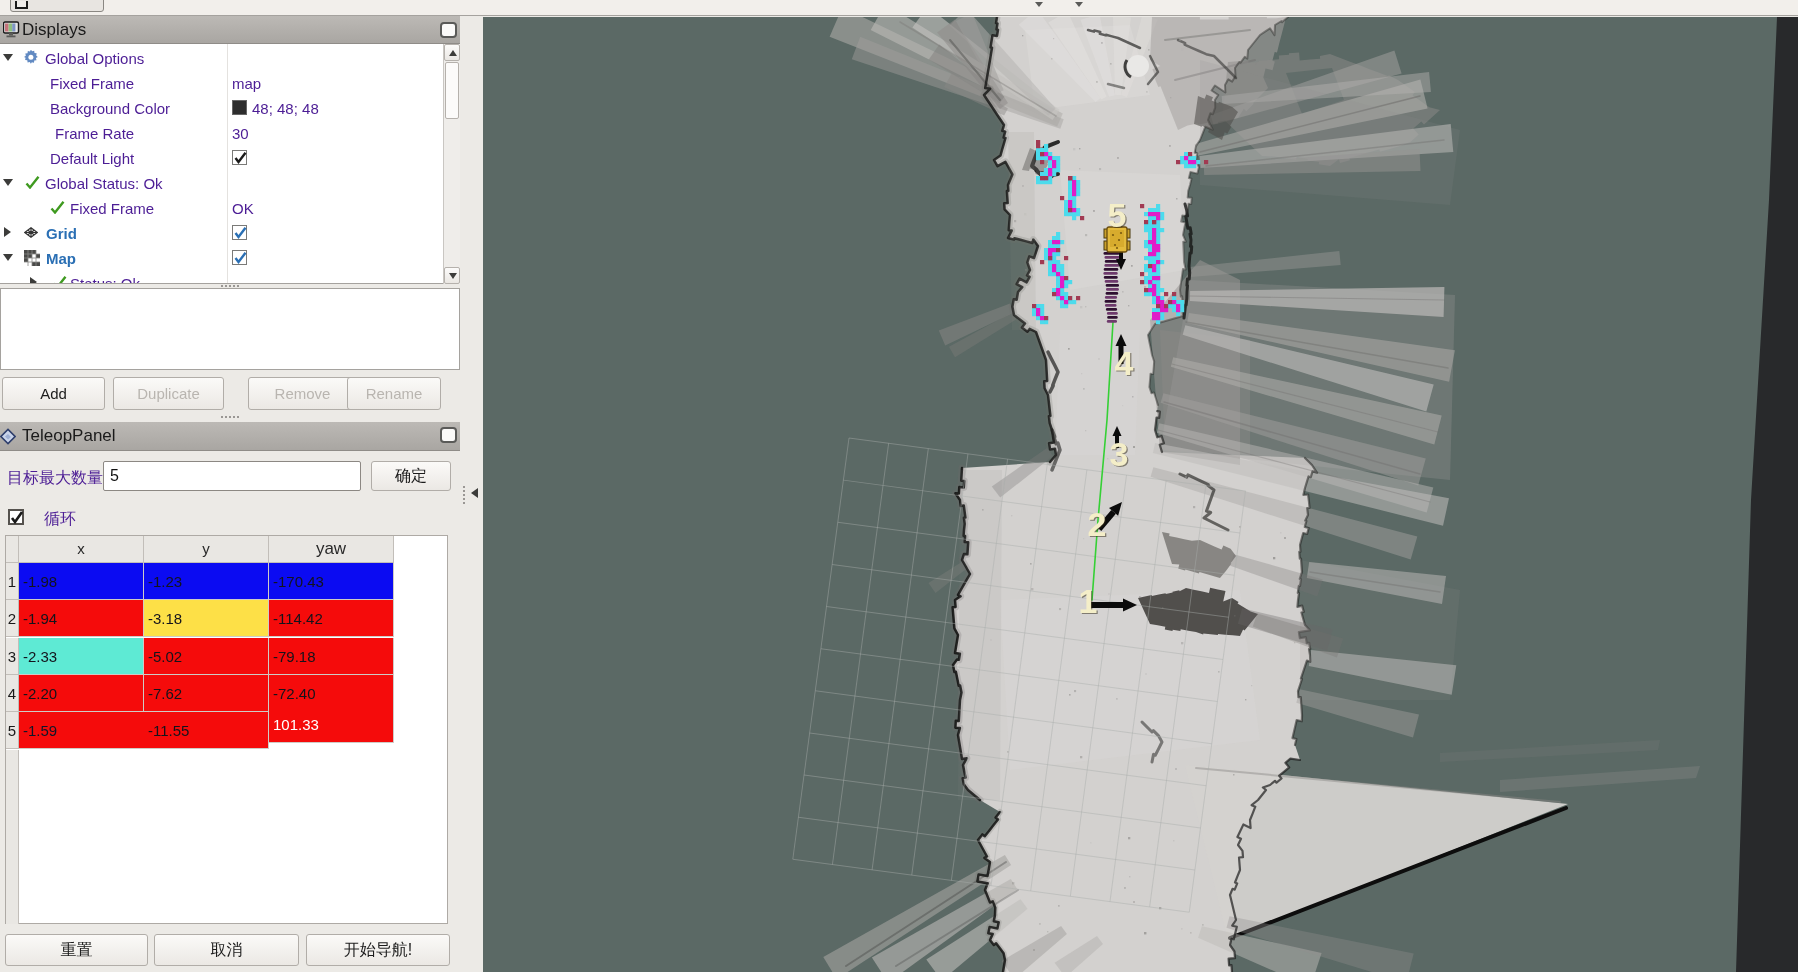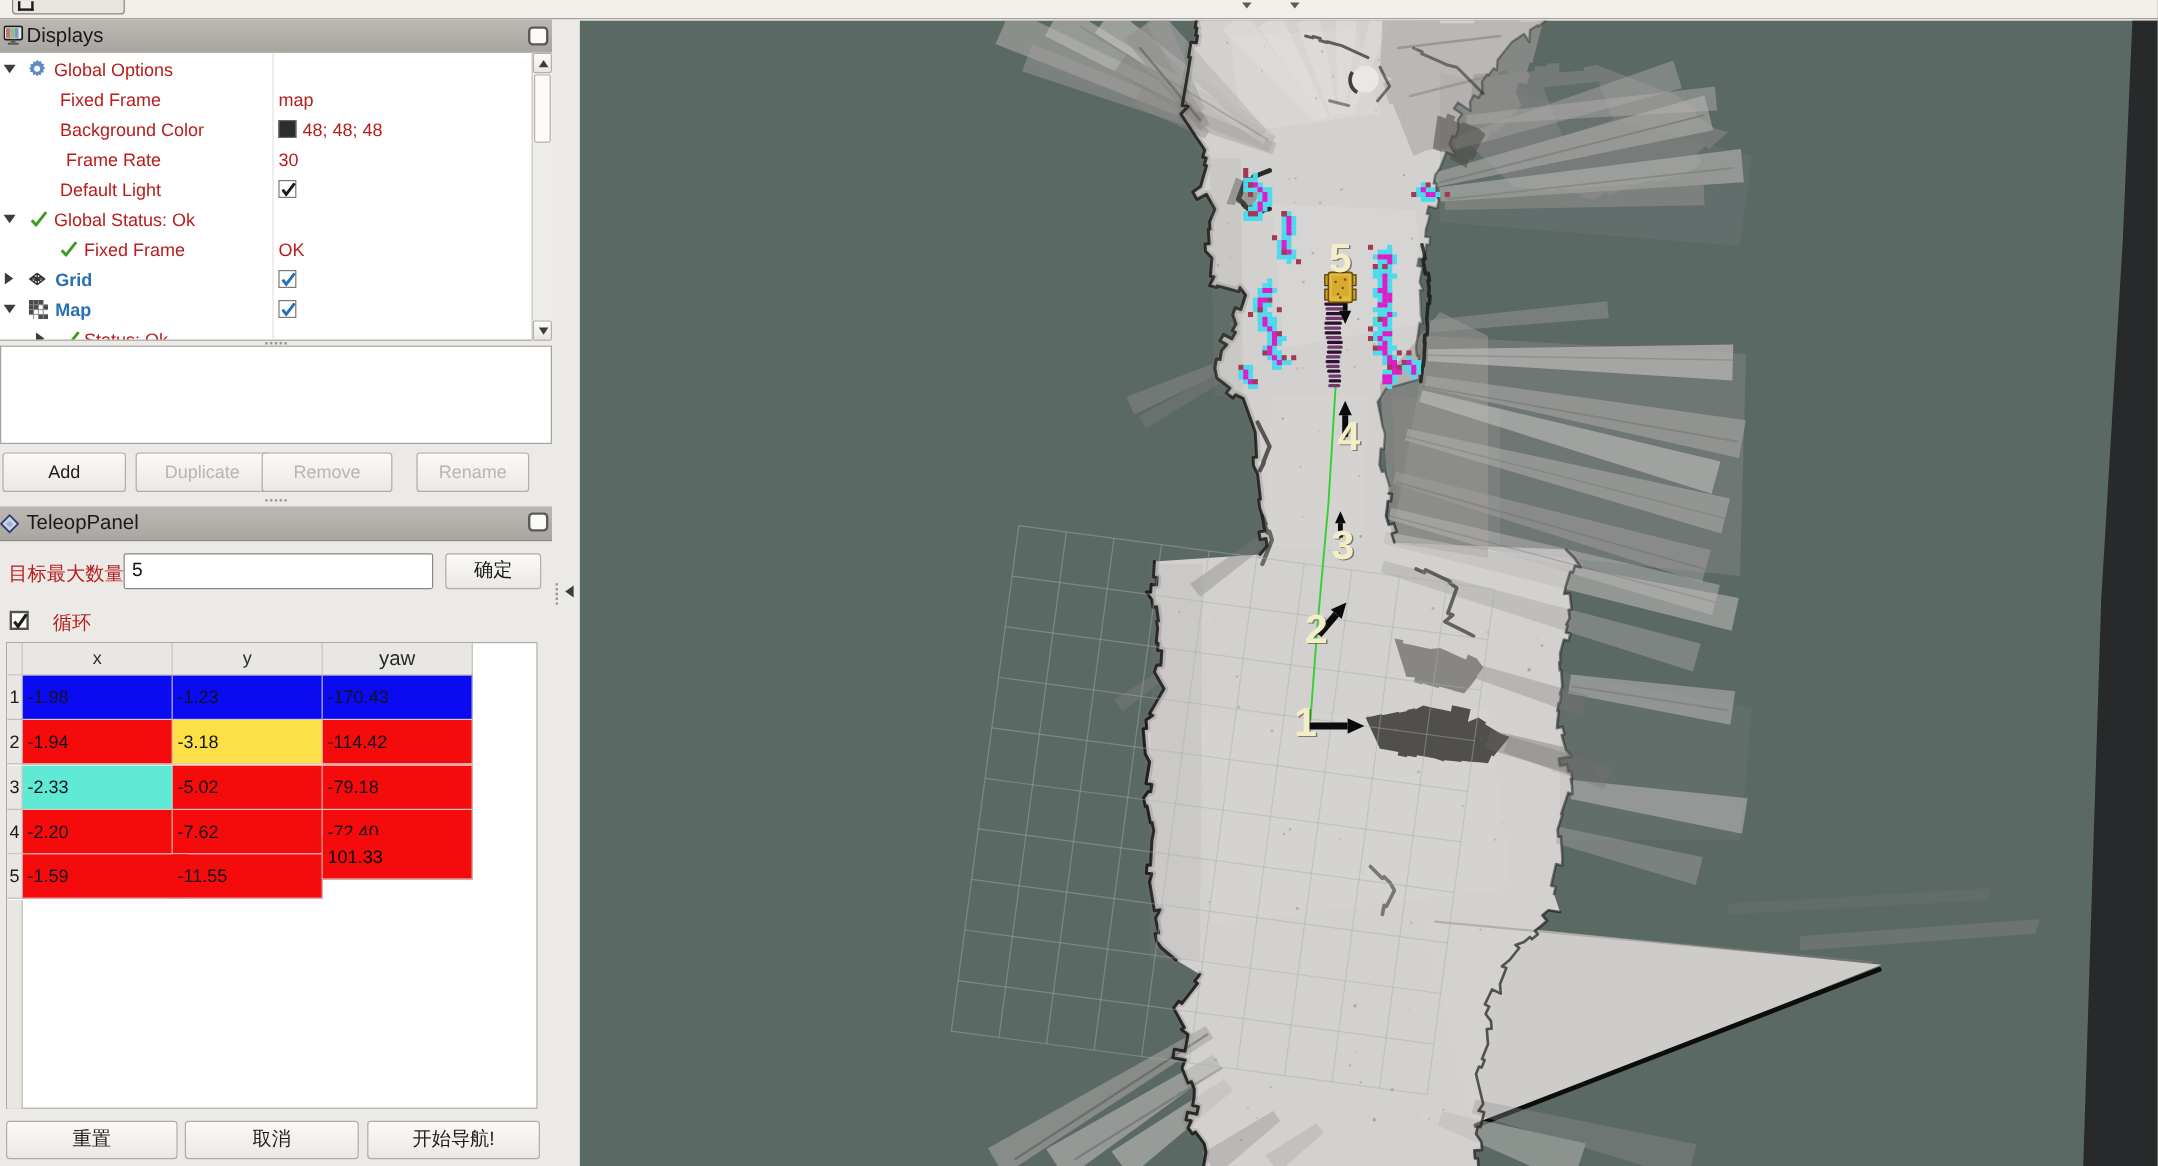--- a/index.html
+++ b/index.html
@@ -1,21 +1,21 @@
 <!DOCTYPE html>
 <html><head><meta charset="utf-8"><style>
 *{margin:0;padding:0;box-sizing:border-box}
 body{width:1798px;height:972px;background:#eceae6;font-family:"Liberation Sans",sans-serif;overflow:hidden;position:relative}
 .abs{position:absolute}
 .btn{position:absolute;border:1px solid #b1ada8;border-radius:3px;background:linear-gradient(#fbfaf8,#ebe8e4);font-size:15px;color:#1c1c1c;text-align:center}
 .btn.dis{color:#b9b5b0}
 .bar{position:absolute;left:0;width:460px;height:28px;background:linear-gradient(#bcb9b5,#a9a6a2);border-bottom:1px solid #8f8c88}
 .bartxt{position:absolute;left:22px;top:4px;font-size:17px;color:#1a1a1a}
 .floatbtn{position:absolute;left:440px;top:6px;width:17px;height:16px;background:#fbfaf9;border:2px solid #5a5a58;border-radius:4px}
-.row{position:absolute;font-size:15px;color:#b91c1c;white-space:nowrap}
+.row{position:absolute;font-size:15px;color:#4c1d95;white-space:nowrap}
 .cb{position:absolute;width:15px;height:15px;background:#fff;border:1px solid #7a7a78}
 </style></head><body>
 
 <div class="abs" style="left:0;top:0;width:1798px;height:16px;background:#f2efeb;border-bottom:1px solid #a5a29e"></div>
 <div class="abs" style="left:10px;top:-18px;width:94px;height:30px;background:#e8e5e1;border:1px solid #8a8782;border-radius:3px"></div>
 <div class="abs" style="left:15px;top:1px;width:13px;height:8px;border:2px solid #1a1a1a;border-top:none;background:#f0ede9"></div>
 <div class="abs" style="left:1035px;top:2px;width:0;height:0;border-left:4px solid transparent;border-right:4px solid transparent;border-top:5px solid #5a5a58"></div>
 <div class="abs" style="left:1075px;top:2px;width:0;height:0;border-left:4px solid transparent;border-right:4px solid transparent;border-top:5px solid #5a5a58"></div>
 
 <div class="bar" style="top:16px">
@@ -110,21 +110,21 @@
     </div>
   <div class="abs" style="left:1px;top:18px;width:14px;height:57px;background:#fcfbfa;border:1px solid #b5b1ac;border-radius:2px"></div>
 </div>
 
 <div class="abs" style="left:221px;top:285px;width:18px;height:2px;border-top:2px dotted #9a9794"></div>
 
 <div class="abs" style="left:0;top:288px;width:460px;height:82px;background:#fff;border:1px solid #a5a29e"></div>
 
 <div class="btn" style="left:2px;top:377px;width:103px;height:33px;line-height:31px">Add</div>
 <div class="btn dis" style="left:113px;top:377px;width:111px;height:33px;line-height:31px">Duplicate</div>
-<div class="btn dis" style="left:218px;top:377px;width:109px;height:33px;line-height:31px">Remove</div>
+<div class="btn dis" style="left:248px;top:377px;width:109px;height:33px;line-height:31px">Remove</div>
 <div class="btn dis" style="left:347px;top:377px;width:94px;height:33px;line-height:31px">Rename</div>
 <div class="abs" style="left:221px;top:416px;width:18px;height:2px;border-top:2px dotted #9a9794"></div>
 
 <div class="bar" style="top:422px;height:29px">
  <svg class="abs" style="left:0px;top:6px" width="16" height="17" viewBox="0 0 16 17">
   <rect x="3" y="3.5" width="10" height="10" transform="rotate(45 8 8.5)" fill="#c9d4ea" stroke="#2d3d6b" stroke-width="1.5"></rect>
   <path d="M5 8.5 L8 6 L11 9 L8 11.5 Z" fill="#9fb0d4"></path>
  </svg>
  <div class="bartxt">TeleopPanel</div>
  <div class="floatbtn" style="top:5px"></div>
@@ -155,21 +155,21 @@
     <div class="abs" style="left:13px;top:102px;width:125px;height:37px;background:#5eead4;border-right:1px solid #cfcbc6;border-bottom:1px solid #cfcbc6;font-size:15px;line-height:37px;color:#14141c;padding-left:4px">-2.33</div>
     <div class="abs" style="left:138px;top:102px;width:125px;height:37px;background:#f50b0b;border-right:1px solid #cfcbc6;border-bottom:1px solid #cfcbc6;font-size:15px;line-height:37px;color:#14141c;padding-left:4px">-5.02</div>
     <div class="abs" style="left:263px;top:102px;width:125px;height:37px;background:#f50b0b;border-right:1px solid #cfcbc6;border-bottom:1px solid #cfcbc6;font-size:15px;line-height:37px;color:#14141c;padding-left:4px">-79.18</div>
     <div class="abs" style="left:0;top:139px;width:13px;height:37px;background:#e9e7e3;border-right:1px solid #c2beb9;border-bottom:1px solid #c2beb9;font-size:15px;text-align:center;line-height:37px;color:#1a1a1a">4</div>
     <div class="abs" style="left:13px;top:139px;width:125px;height:37px;background:#f50b0b;border-right:1px solid #cfcbc6;border-bottom:1px solid #cfcbc6;font-size:15px;line-height:37px;color:#14141c;padding-left:4px">-2.20</div>
     <div class="abs" style="left:138px;top:139px;width:125px;height:37px;background:#f50b0b;border-right:1px solid #cfcbc6;border-bottom:1px solid #cfcbc6;font-size:15px;line-height:37px;color:#14141c;padding-left:4px">-7.62</div>
     <div class="abs" style="left:263px;top:139px;width:125px;height:37px;background:#f50b0b;border-right:1px solid #cfcbc6;border-bottom:1px solid #cfcbc6;font-size:15px;line-height:37px;color:#14141c;padding-left:4px">-72.40</div>
     <div class="abs" style="left:0;top:176px;width:13px;height:37px;background:#e9e7e3;border-right:1px solid #c2beb9;border-bottom:1px solid #c2beb9;font-size:15px;text-align:center;line-height:37px;color:#1a1a1a">5</div>
     <div class="abs" style="left:13px;top:176px;width:138px;height:37px;background:#f50b0b;border-right:1px solid #c4b5fd;border-bottom:1px solid #cfcbc6;font-size:15px;line-height:37px;color:#0f172a;padding-left:4px">-1.59</div>
     <div class="abs" style="left:138px;top:176px;width:125px;height:37px;background:#f50b0b;border-right:1px solid #cfcbc6;border-bottom:1px solid #cfcbc6;font-size:15px;line-height:37px;color:#14141c;padding-left:4px">-11.55</div>
-    <div class="abs" style="left:263px;top:160px;width:125px;height:37px;background:#f50b0b;border-right:1px solid #cfcbc6;border-bottom:1px solid #cfcbc6;font-size:15px;line-height:37px;color:#000000;padding-left:4px">101.33</div>
+    <div class="abs" style="left:263px;top:170px;width:125px;height:37px;background:#f50b0b;border-right:1px solid #cfcbc6;border-bottom:1px solid #cfcbc6;font-size:15px;line-height:37px;color:#ffffff;padding-left:4px">101.33</div>
     <div class="abs" style="left:0;top:214px;width:13px;height:174px;background:#e9e7e3;border-right:1px solid #c2beb9"></div>
 </div>
 
 <div class="btn" style="left:5px;top:934px;width:143px;height:32px;line-height:30px;font-size:16px">重置</div>
 <div class="btn" style="left:154px;top:934px;width:145px;height:32px;line-height:30px;font-size:16px">取消</div>
 <div class="btn" style="left:306px;top:934px;width:144px;height:32px;line-height:30px;font-size:16px">开始导航!</div>
 
 <div class="abs" style="left:463px;top:486px;width:2px;height:18px;border-left:2px dotted #9a9794"></div>
 <div class="abs" style="left:471px;top:488px;width:0;height:0;border-top:5px solid transparent;border-bottom:5px solid transparent;border-right:7px solid #3c3c3a"></div>
 

